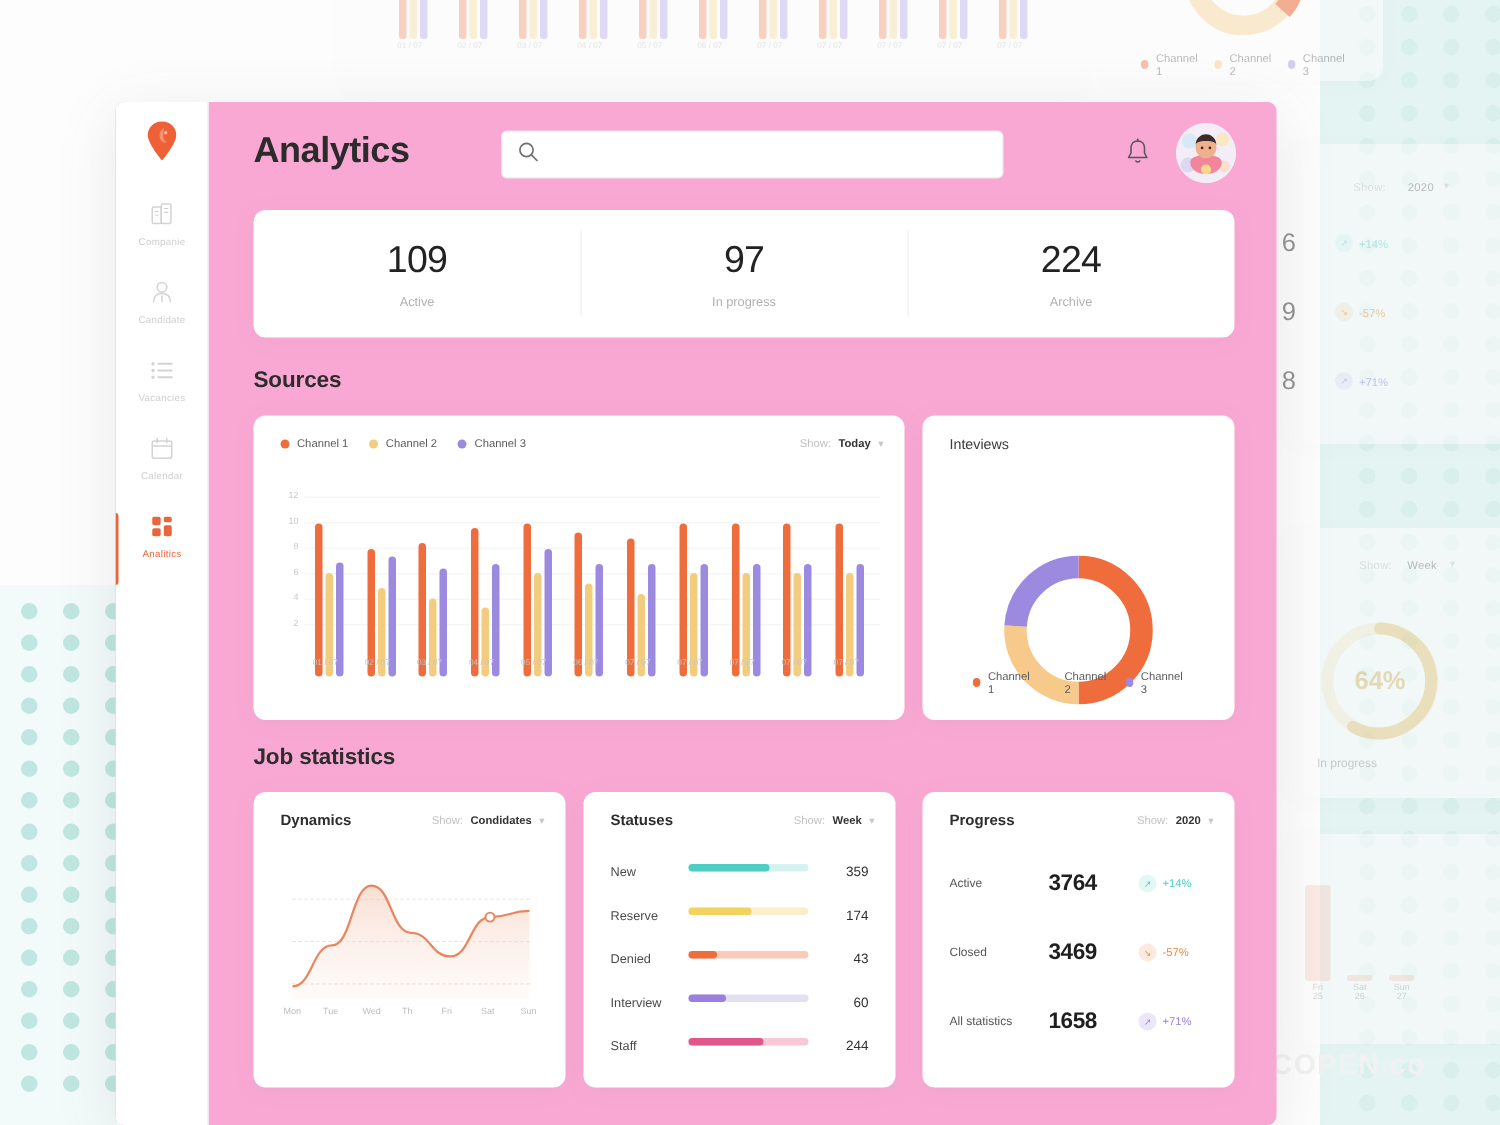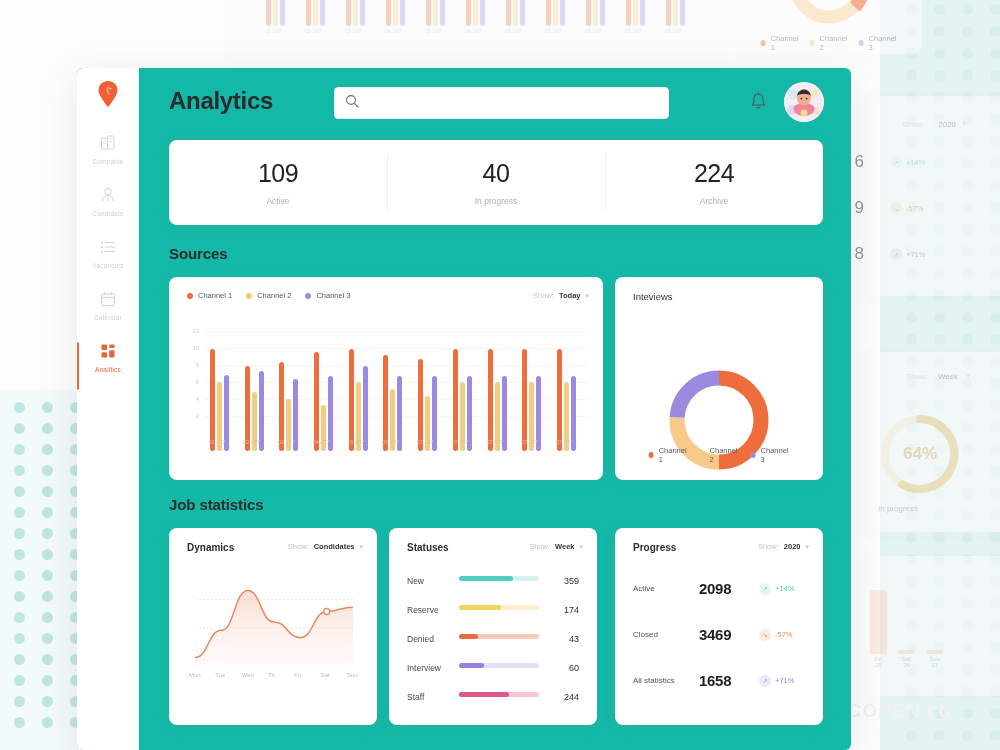--- a/index.html
+++ b/index.html
@@ -38,21 +38,21 @@
   .watermark {
     position: absolute; left: 806px; top: 700px;
     font-size: 19px; letter-spacing: 1px; color: #f1f1f1;
     font-family: "Liberation Sans", sans-serif; font-weight: 700;
     white-space: nowrap;
   }
 
   
   #app {
     position: absolute; left: 77px; top: 68px; width: 774px; height: 682px;
-    background: #14b8a6; border-radius: 6px;
+    background: #f9a8d4; border-radius: 6px;
     box-shadow: 0 8px 40px rgba(100,100,100,.13);
     overflow: hidden;
   }
 
   
   .sidebar {
     position: absolute; left: 0; top: 0; width: 62px; height: 682px;
     background: #ffffff; border-right: 1px solid #f4f4f4;
   }
   .logo { position: absolute; left: 20px; top: 12px; width: 22px; height: 28px; }
@@ -631,21 +631,21 @@
     </div>
 
     <div class="content">
 
       <div class="card stats" id="stats">
           <div class="stat">
             <div class="stat-num">109</div>
             <div class="stat-lbl">Active</div>
           </div>
           <div class="stat">
-            <div class="stat-num">40</div>
+            <div class="stat-num">97</div>
             <div class="stat-lbl">In progress</div>
           </div>
           <div class="stat">
             <div class="stat-num">224</div>
             <div class="stat-lbl">Archive</div>
           </div>
         </div>
 
       <div class="section-title" style="left:30px; top:177px;">Sources</div>
 
@@ -861,21 +861,21 @@
       <div class="card prog-card">
         <div class="card-title">Progress</div>
         <div class="show-sel">
           <span>Show:</span>
           <b>2020</b>
           <span class="caret">▾</span>
         </div>
         <div id="prog-rows">
             <div class="pg-row" style="top: 52px;">
               <div class="pg-name">Active</div>
-              <div class="pg-val">2098</div>
+              <div class="pg-val">3764</div>
               <div class="pg-chip">
                 <span class="pg-dot" style="background: rgb(227, 247, 245); color: rgb(78, 205, 196);">↗</span>
                 <span style="color: rgb(78, 205, 196);">+14%</span>
               </div>
             </div>
             <div class="pg-row" style="top: 98px;">
               <div class="pg-name">Closed</div>
               <div class="pg-val">3469</div>
               <div class="pg-chip">
                 <span class="pg-dot" style="background: rgb(253, 234, 223); color: rgb(239, 138, 60);">↘</span>

